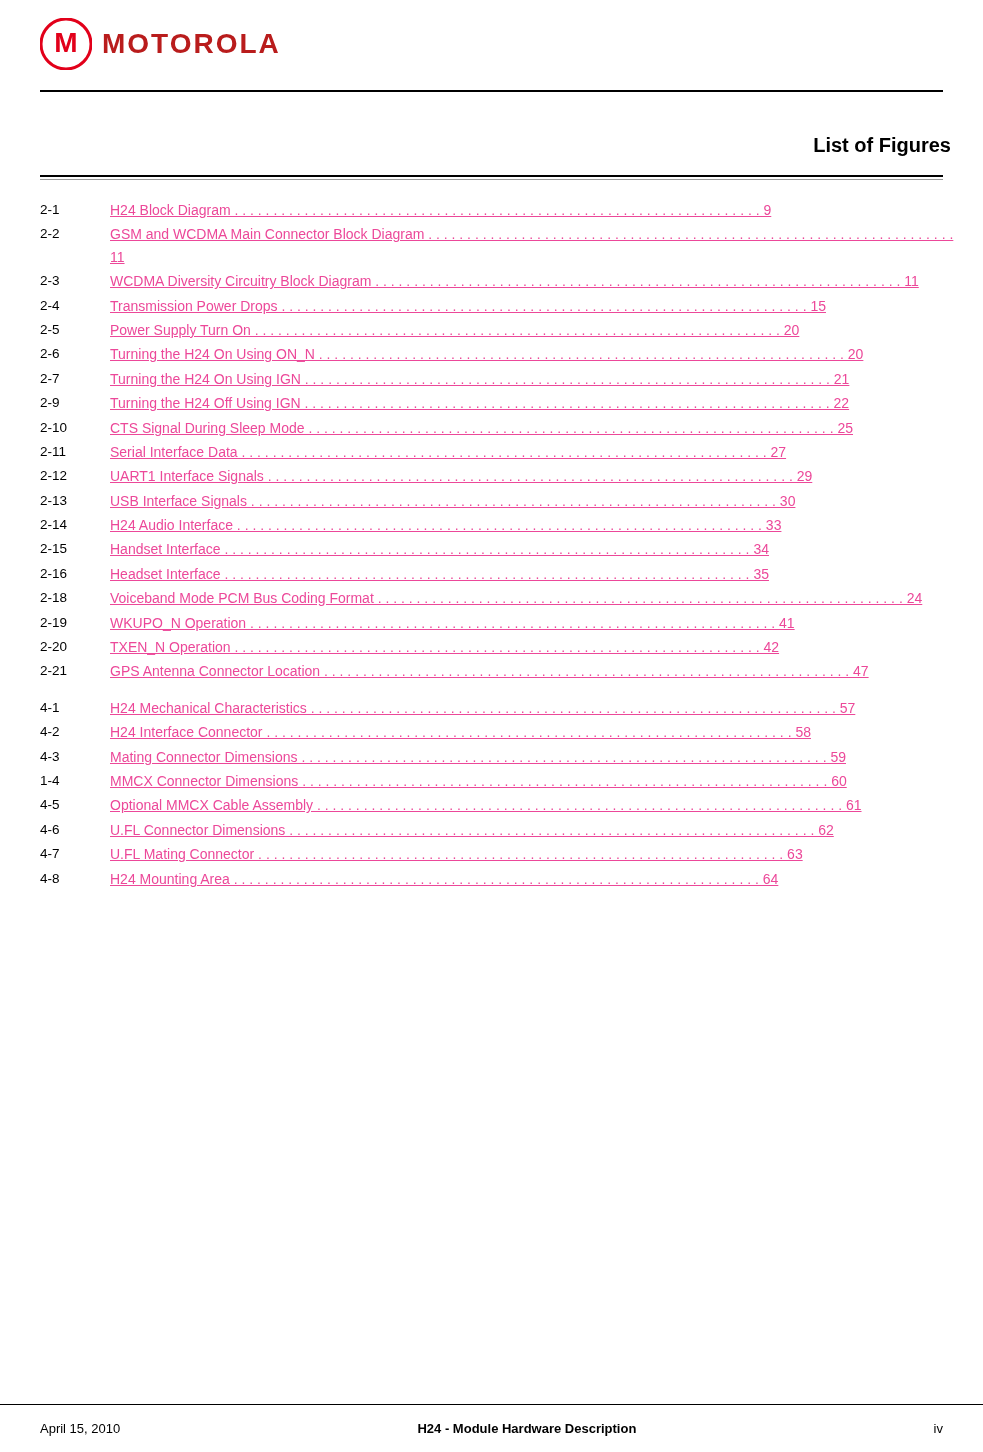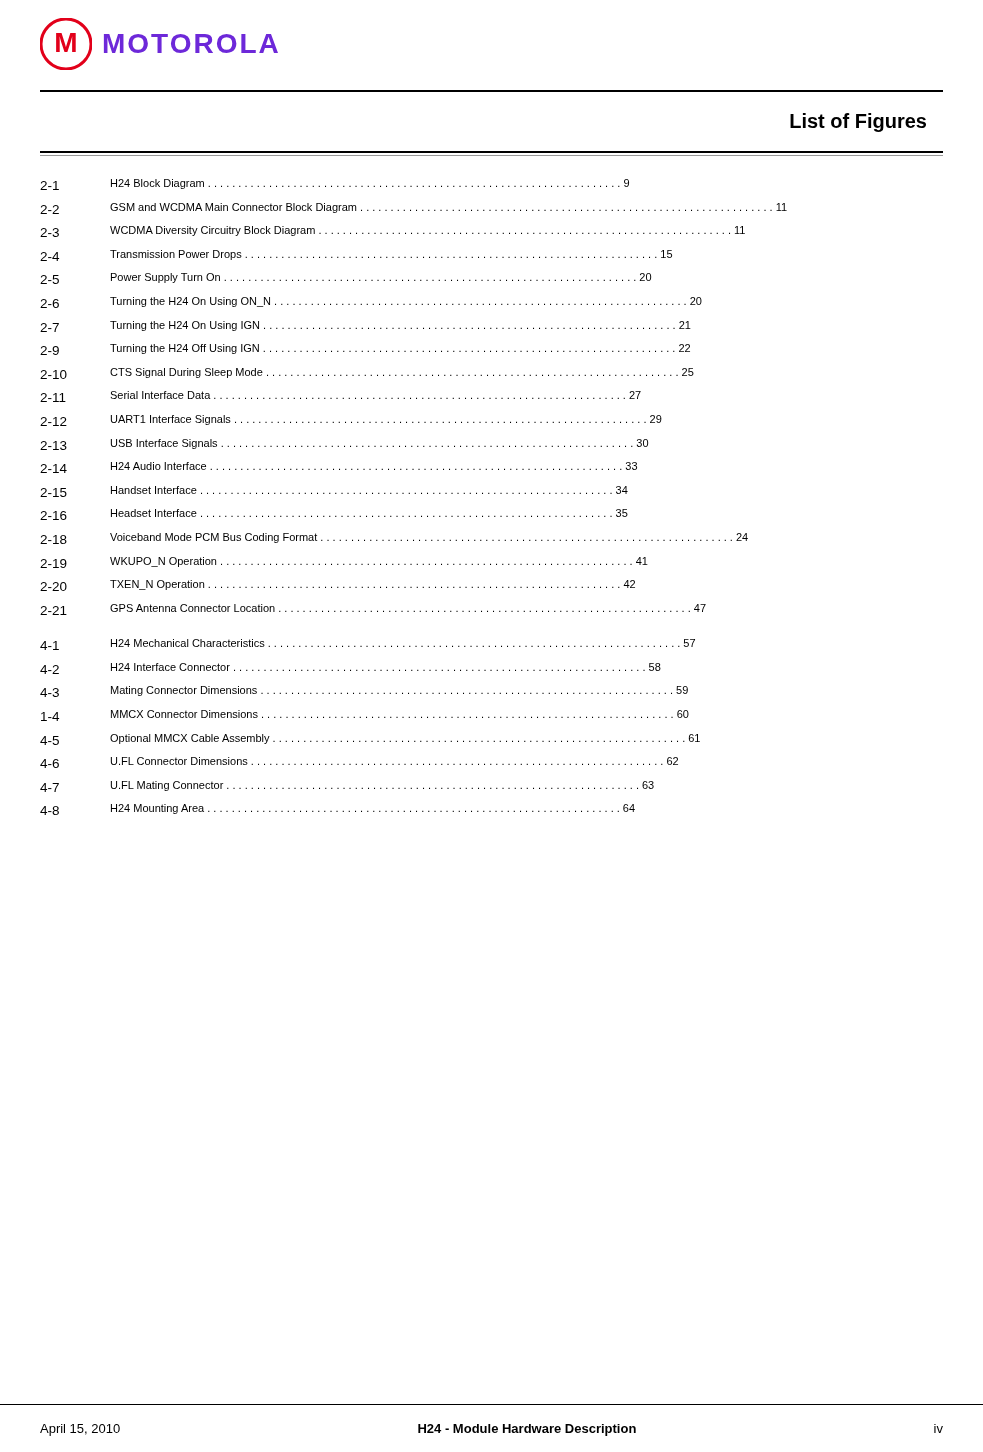--- a/index.html
+++ b/index.html
@@ -32,36 +32,37 @@
     }
 
     .logo-badge {
       width: 52px;
       height: 52px;
     }
 
     .logo-text {
       font-size: 28px;
       font-weight: bold;
-      color: #6d28d9;
+      color: #b91c1c;
       letter-spacing: 2px;
       font-family: Arial, Helvetica, sans-serif;
     }
 
     
     .top-divider-area {
       margin: 0 40px;
       border-top: 2px solid #000000;
       margin-top: 10px;
     }
 
     
     .page-title-area {
       text-align: right;
-      padding: 18px 56px 18px 40px;
+      padding: 18px 32px 18px 40px;
+      margin-top: 24px;
     }
 
     .page-title {
       font-size: 20px;
       font-weight: bold;
       color: #000000;
     }
 
     
     .content-divider-top {
@@ -96,22 +97,23 @@
     }
 
     .toc-num {
       width: 70px;
       font-size: 13.5px;
       color: #000;
       white-space: nowrap;
     }
 
     .toc-entry {
-      font-size: 11px;
-      color: #000000;
+      font-size: 14px;
+      color: #ec4899;
+      text-decoration: underline;
     }
 
     .section-gap {
       height: 12px;
     }
 
     
     .footer {
       position: absolute;
       bottom: 0;

